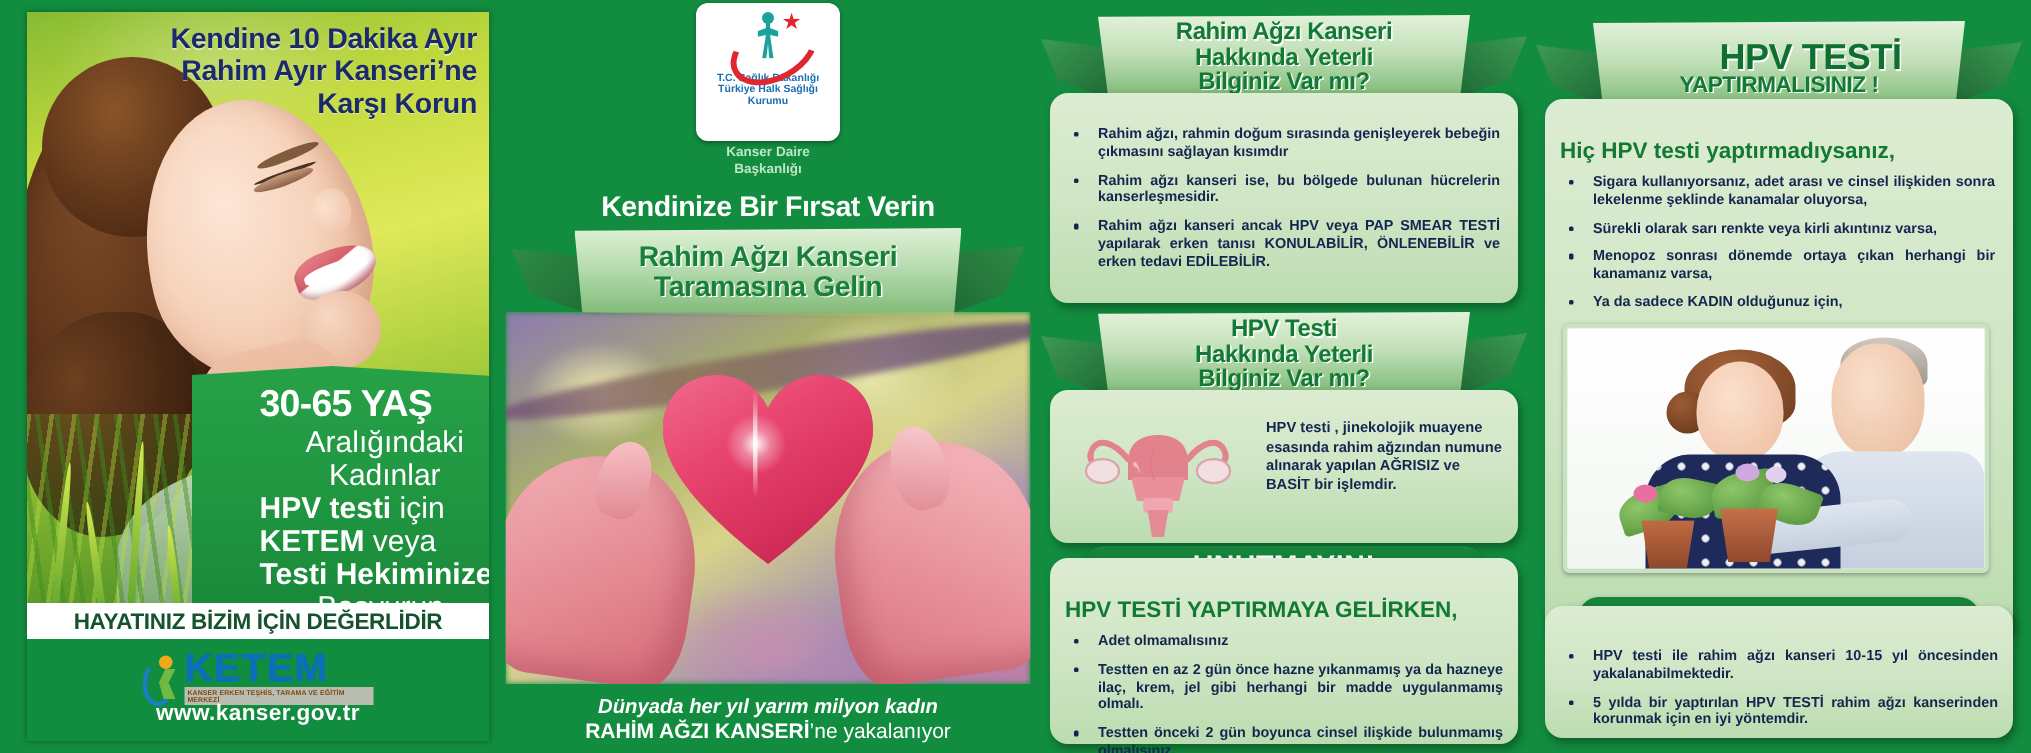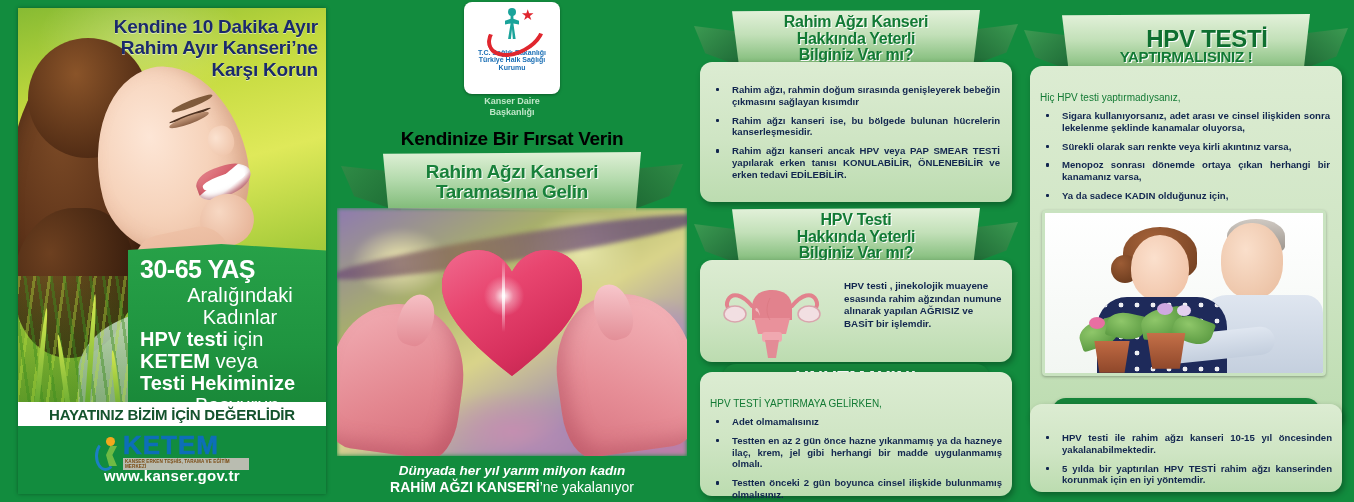--- a/index.html
+++ b/index.html
@@ -53,21 +53,21 @@
         linear-gradient(180deg,rgba(120,180,40,.15),rgba(50,120,25,.55));}
   .blade{position:absolute;bottom:0;width:5px;border-radius:50% 50% 0 0;
       background:linear-gradient(180deg,#d6e94e,#4c9a2a);}
   .p1-head{position:absolute;left:10px;top:8px;width:290px;text-align:right;
       font-size:19px;font-weight:700;line-height:1.13;color:#1b2a6b;letter-spacing:-.2px;
       text-shadow:0 1px 0 rgba(255,255,255,.5);}
   .p1-box{position:absolute;left:110px;top:236px;width:200px;padding:12px 10px 14px 12px;
       background:linear-gradient(180deg,#27a148 0%,#1f9440 55%,#178436 100%);
       clip-path:polygon(0 6px, 42% 0, 100% 8px, 100% 100%, 0 100%);
       box-shadow:-4px 4px 8px rgba(0,0,0,.28);}
-  .p1-box-t{color:#fff;line-height:1.1;}
+  .p1-box-t{color:#fff;line-height:1.1;margin-left:33px;}
   .l1{font-size:25px;font-weight:700;letter-spacing:-.5px;}
   .l2{font-size:20px;font-weight:400;text-align:center;}
   .l3{font-size:20px;font-weight:700;}
   .l3 span{font-weight:400;}
   .p1-strip{position:absolute;left:0;bottom:68px;width:308px;height:24px;background:#fff;
       display:flex;align-items:center;justify-content:center;}
   .p1-strip span{color:#14532d;font-weight:700;font-size:15px;letter-spacing:-.2px;}
   .p1-foot{position:absolute;left:0;bottom:0;width:308px;height:68px;background:#128c3e;}
 
   .ketem{position:absolute;left:50%;top:8px;transform:translateX(-50%);display:flex;align-items:center;gap:3px;}
@@ -94,21 +94,21 @@
   .mh-cres{position:absolute;left:4px;top:6px;width:54px;height:32px;border:4px solid #e0262e;
       border-radius:50%;border-top-color:transparent;border-right-color:transparent;transform:rotate(-28deg);}
   .mh-star{position:absolute;left:40px;top:-1px;color:#e0262e;font-size:15px;line-height:1;}
   .mh-fig{position:absolute;left:24px;top:5px;width:14px;height:26px;background:#1aa39a;
       clip-path:polygon(40% 0,60% 0,60% 22%,100% 30%,100% 44%,60% 40%,76% 100%,56% 100%,50% 62%,42% 100%,22% 100%,40% 40%,0 44%,0 30%,40% 22%);}
   .mh-fig-h{position:absolute;left:27px;top:0;width:8px;height:8px;border-radius:50%;background:#1aa39a;}
   .mh-t1{font-size:7px;font-weight:700;color:#1b6fb5;margin-top:1px;}
   .mh-t2{font-size:7px;font-weight:700;color:#1b6fb5;line-height:1.15;text-align:center;}
   .p2-sub{position:absolute;left:0;top:96px;width:350px;text-align:center;color:#bfe6c8;
       font-size:9px;font-weight:700;line-height:1.2;}
-  .p2-kicker{position:absolute;left:0;top:128px;width:350px;text-align:center;color:#000000;
+  .p2-kicker{position:absolute;left:0;top:128px;width:350px;text-align:center;color:#ffffff;
       font-size:19px;font-weight:700;letter-spacing:-.3px;}
   .ribbon2{position:absolute;left:4px;top:152px;width:342px;height:62px;}
   .rib-wingL{position:absolute;left:0;top:14px;width:60px;height:46px;
       background:linear-gradient(135deg,#2f8b46,#1c6b33);clip-path:polygon(0 0,100% 14%,100% 100%,22% 66%);}
   .rib-wingR{position:absolute;right:0;top:12px;width:62px;height:50px;
       background:linear-gradient(225deg,#2f8b46,#1a6430);clip-path:polygon(100% 0,0 12%,0 100%,78% 64%);}
   .rib-main{position:absolute;left:42px;top:0;width:258px;height:60px;
       background:linear-gradient(180deg,#dff0d6 0%,#b5dbae 45%,#7cb874 100%);
       clip-path:polygon(0 3%,100% 0,98% 100%,2% 94%);
       display:flex;flex-direction:column;align-items:center;justify-content:center;}
@@ -166,21 +166,21 @@
       display:flex;flex-direction:column;align-items:center;justify-content:center;
       padding:5px 6px 9px;box-sizing:border-box;}
   .band span{color:#127a35;font-weight:700;line-height:1.05;letter-spacing:-.3px;text-shadow:1px 1px 0 #fff;}
   .card{position:absolute;background:linear-gradient(180deg,#dcecd2 0%,#cfe5c4 55%,#bcdcb0 100%);
       border-radius:12px;box-shadow:2px 3px 6px rgba(0,0,0,.32);box-sizing:border-box;}
   ul.bl{margin:0;padding:0;list-style:none;}
   ul.bl li{position:relative;padding-left:24px;margin-bottom:7px;color:#12264f;
       font-size:9.6px;line-height:1.23;text-align:justify;font-weight:700;}
   ul.bl li:before{content:"";position:absolute;left:8px;top:4px;width:3.4px;height:3.4px;
       background:#12264f;border-radius:1px;}
-  .intro{color:#137a34;font-weight:400;font-size:10px;margin:0 0 7px 2px;}
+  .intro{color:#137a34;font-weight:700;font-size:15px;margin:0 0 7px 2px;}
   .unut{position:absolute;background:#16843a;border-radius:18px;
       display:flex;align-items:center;justify-content:center;box-shadow:0 2px 4px rgba(0,0,0,.3);}
   .unut span{color:#fff;font-size:19px;font-weight:700;letter-spacing:.3px;}
 
   
   .p3{position:absolute;left:694px;top:0;width:324px;height:502px;}
   .p3-r1{position:absolute;left:0;top:10px;width:324px;height:62px;}
   .p3-r1 .band{height:62px;}
   .p3-r1 .band span{font-size:16px;}
   .p3-c1{left:6px;top:62px;width:312px;height:140px;padding:22px 12px 10px 8px;}

